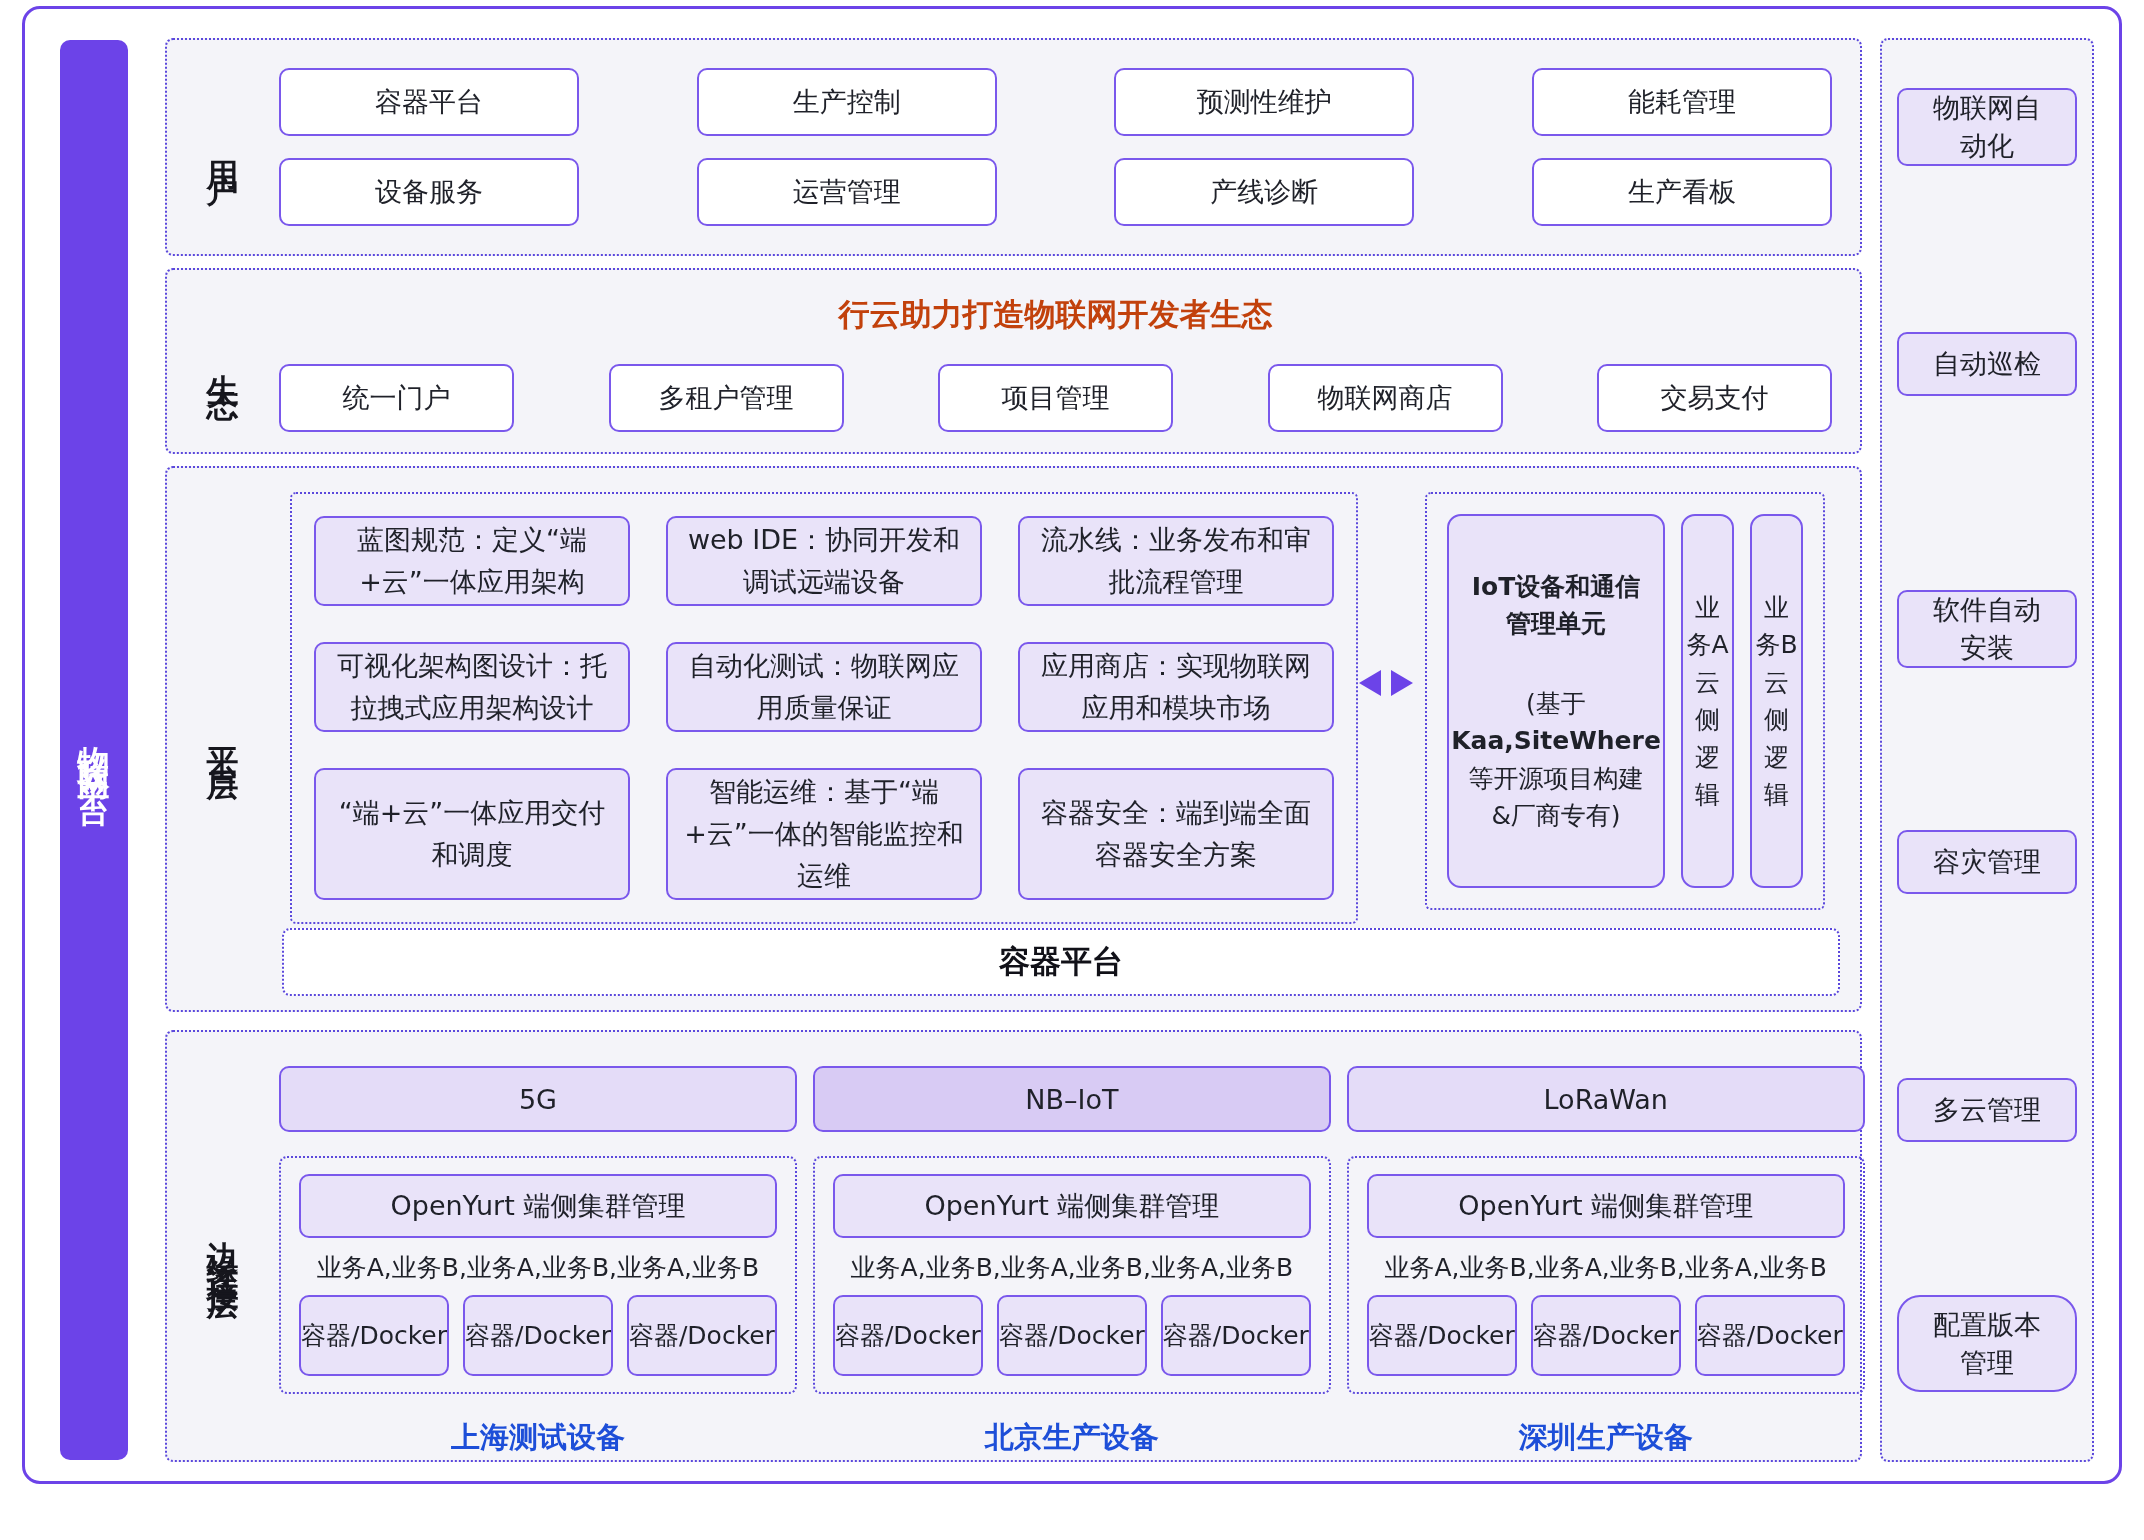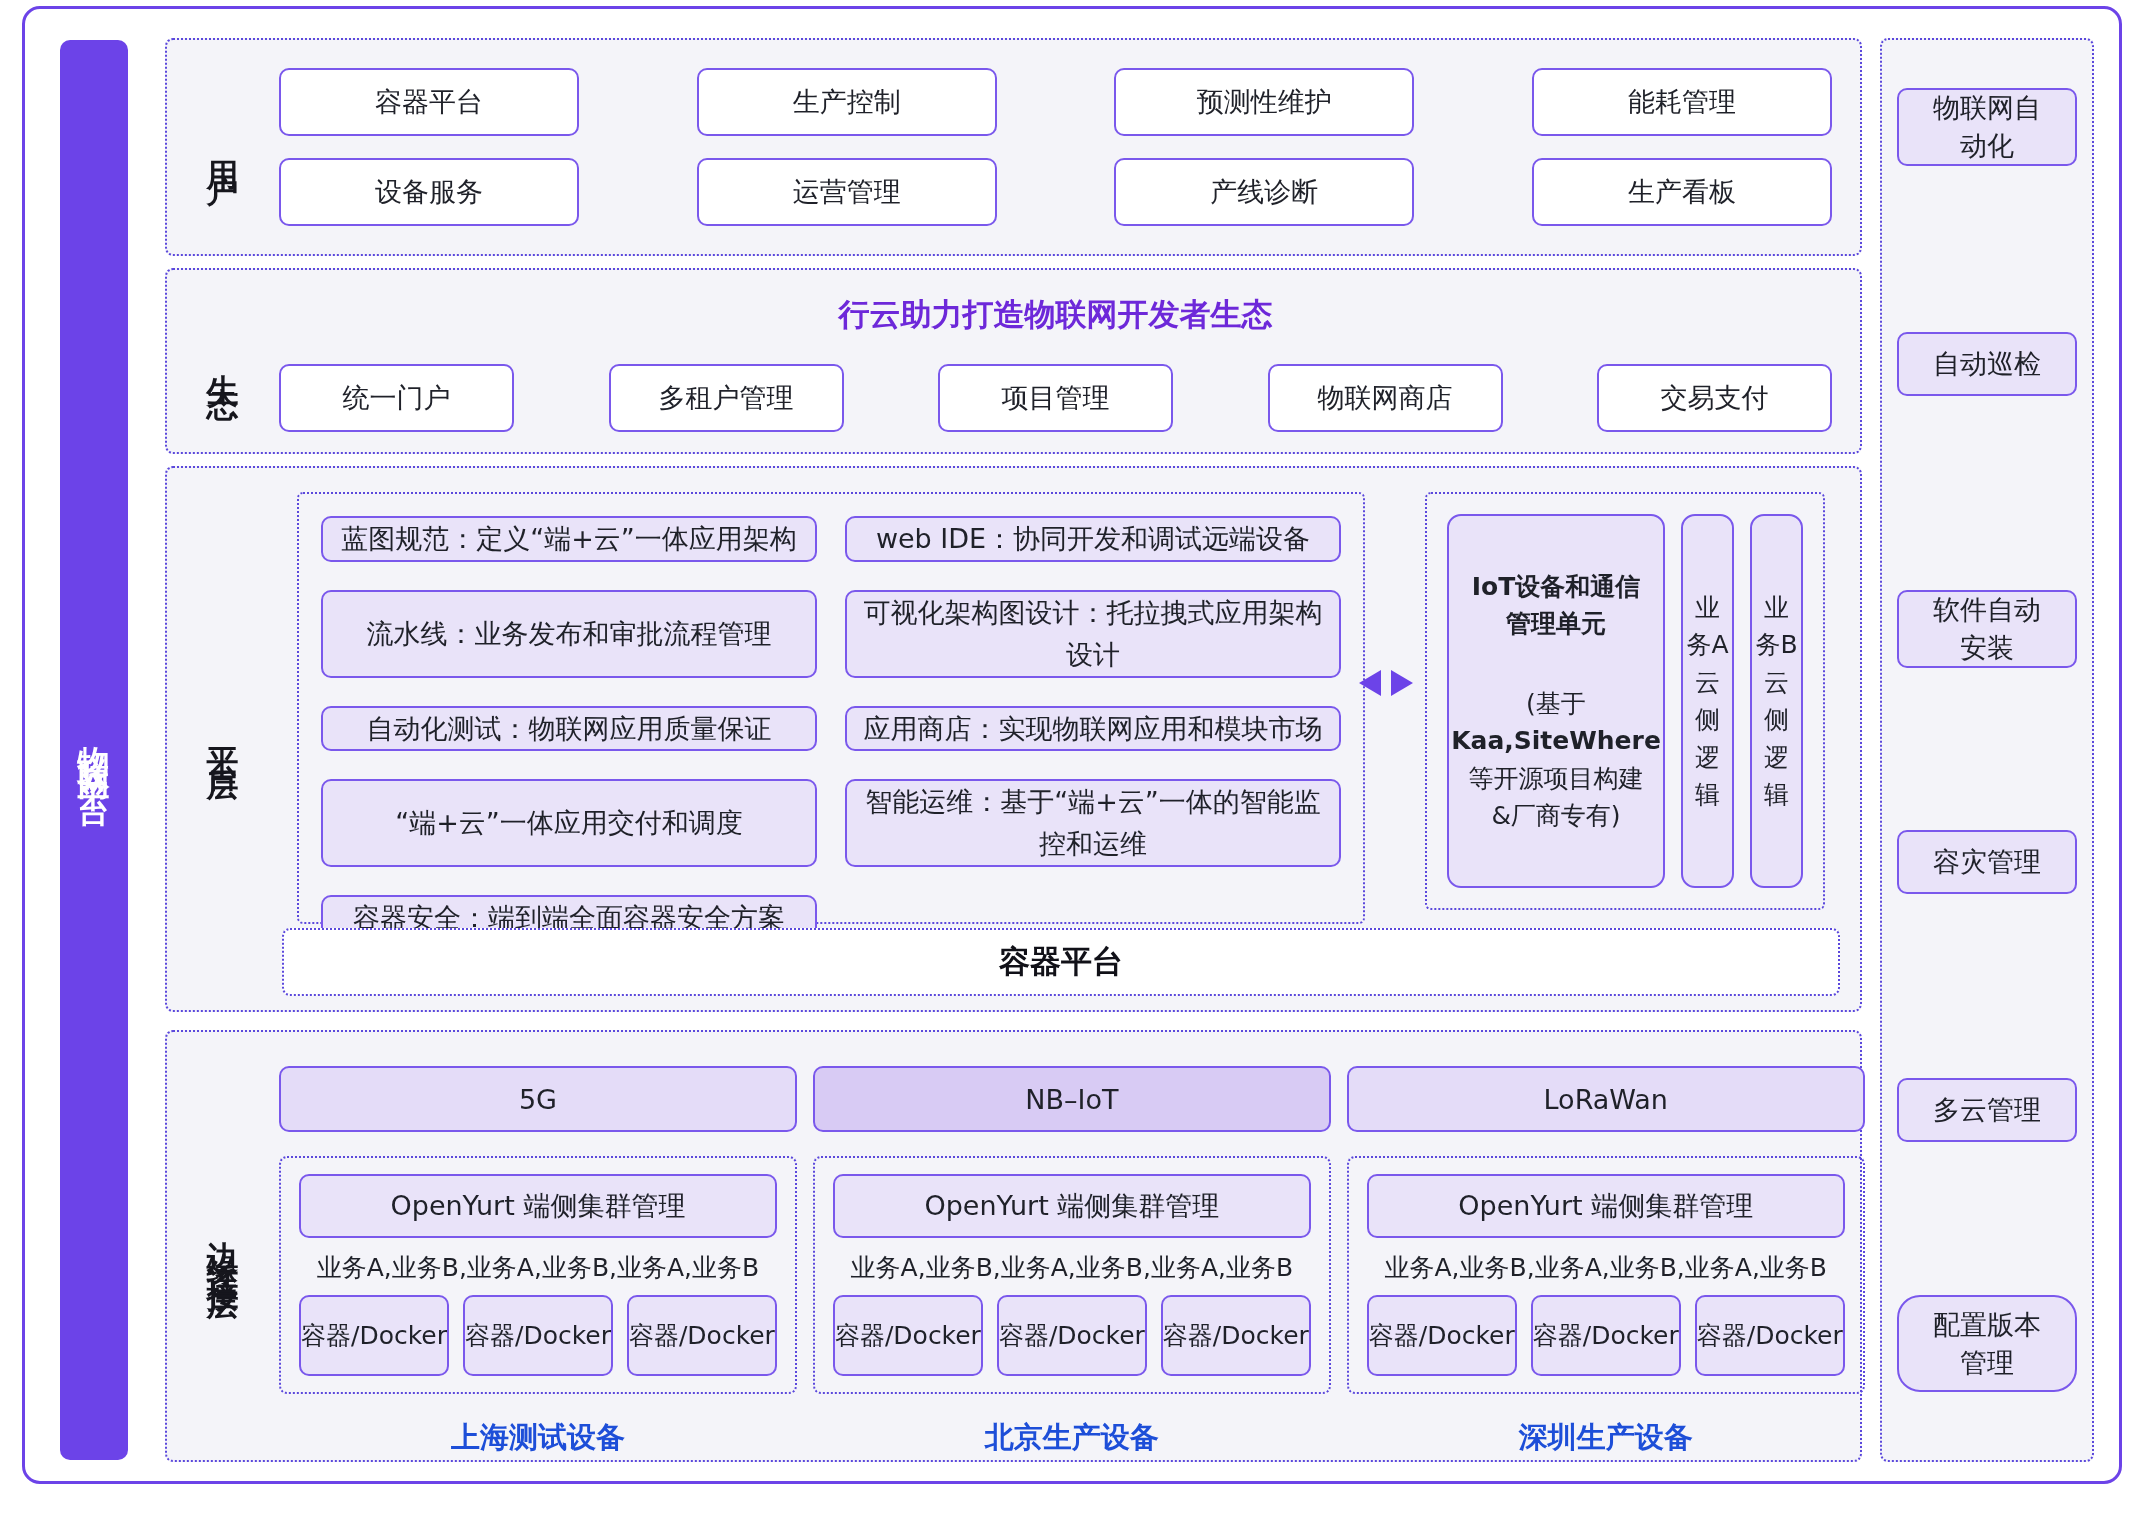--- a/index.html
+++ b/index.html
@@ -21,27 +21,27 @@
   #sec-edge{top:1030px;height:432px;}
   .sec-label{width:112px;flex-shrink:0;display:flex;align-items:center;justify-content:center;}
   .sec-label .vtext{font-size:32px;font-weight:bold;color:#16161d;letter-spacing:12px;line-height:1;}
   .wbox{background:#ffffff;border:2px solid #7A58EC;border-radius:10px;height:68px;
     display:flex;align-items:center;justify-content:center;font-size:27px;box-sizing:border-box;}
   
   .user-grid{flex:1;display:grid;grid-template-columns:repeat(4,300px);justify-content:space-between;
     align-content:center;row-gap:22px;padding:0 28px 0 0;}
   
   .eco-body{flex:1;display:flex;flex-direction:column;padding:24px 28px 0 0;}
-  .eco-title{text-align:center;font-size:31px;font-weight:bold;color:#6d28d9;}
+  .eco-title{text-align:center;font-size:31px;font-weight:bold;color:#c2410c;}
   .eco-row{margin-top:28px;display:flex;justify-content:space-between;}
   .eco-row .wbox{width:235px;}
   
   .plat-body{position:relative;flex:1;}
-  .plat-grid{position:absolute;left:18px;top:24px;width:1068px;height:432px;border:2px dotted #5B48DC;
-    border-radius:6px;box-sizing:border-box;padding:22px;display:grid;grid-template-columns:repeat(2,1fr);gap:28px;}
+  .plat-grid{position:absolute;left:11px;top:24px;width:1068px;height:432px;border:2px dotted #5B48DC;
+    border-radius:6px;box-sizing:border-box;padding:22px;display:grid;grid-template-columns:repeat(3,1fr);gap:36px;}
   .pcell{background:#E9E3F9;border:2px solid #7A58EC;border-radius:10px;display:flex;align-items:center;
     justify-content:center;text-align:center;font-size:27px;line-height:1.55;padding:0 14px;box-sizing:border-box;}
   .plat-arrows{position:absolute;left:1078px;top:200px;}
   .iot-wrap{position:absolute;left:1146px;top:24px;width:400px;height:418px;border:2px dotted #5B48DC;
     border-radius:6px;box-sizing:border-box;padding:20px;display:flex;gap:16px;}
   .iot-main{width:218px;background:#E9E3F9;border:2px solid #7A58EC;border-radius:14px;display:flex;
     flex-direction:column;align-items:center;justify-content:center;text-align:center;font-size:25px;
     line-height:1.5;padding:0 14px;box-sizing:border-box;}
   .iot-main .t{font-weight:600;}
   .iot-main .gap{height:42px;}

